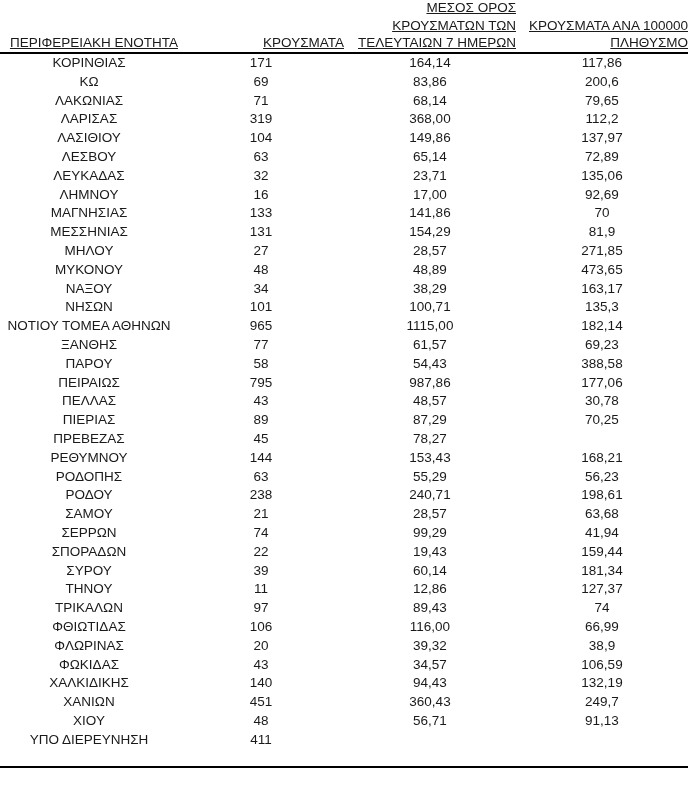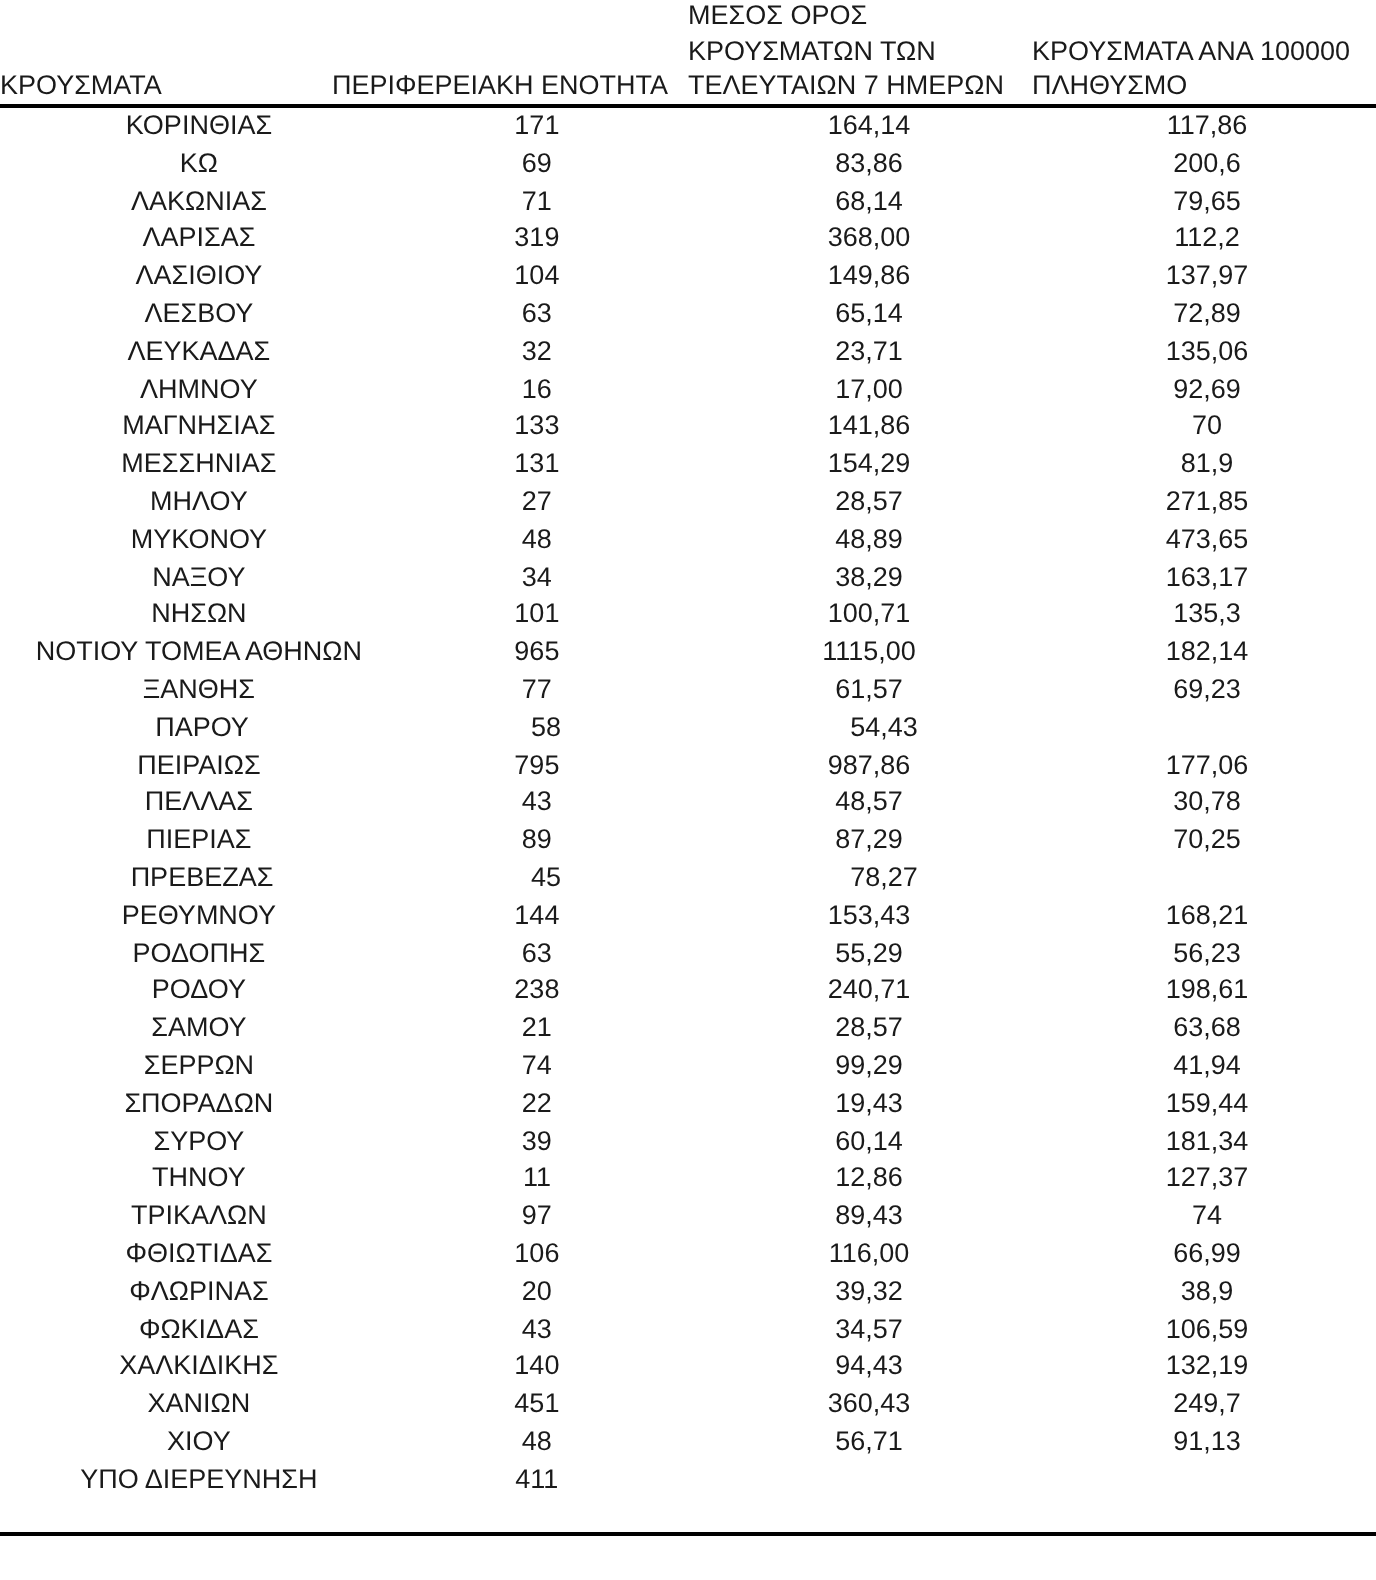--- a/index.html
+++ b/index.html
@@ -12,60 +12,60 @@
   }
   .table-wrap { width: 688px; }
   .header-row {
     display: flex;
     align-items: flex-end;
     height: 54px;
     border-bottom: 2px solid #000000;
     padding-bottom: 1px;
   }
   .hcell {
-    text-align: left;
+    text-align: right;
     font-size: 13.5px;
     line-height: 17.2px;
     white-space: nowrap;
+    text-decoration: underline;
   }
   .hline { display: block; }
   .c1 { width: 178px; }
   .c2 { width: 166px; }
   .c3 { width: 172px; }
   .c4 { width: 172px; }
   .body-row {
     display: flex;
     align-items: flex-end;
     height: 18.8px;
-    padding-left: 12px;
   }
   .cell {
     text-align: center;
     font-size: 13.5px;
     line-height: 18.8px;
     white-space: nowrap;
   }
   .blank-row { height: 17px; }
   .bottom-rule {
     width: 688px;
     border-top: 2px solid #000000;
     height: 0;
   }
 </style>
 </head>
 <body>
 
 <div class="table-wrap">
 
   <div class="header-row">
+    <div class="hcell c1">
+      <span class="hline">ΠΕΡΙΦΕΡΕΙΑΚΗ ΕΝΟΤΗΤΑ</span>
+    </div>
     <div class="hcell c2">
       <span class="hline">ΚΡΟΥΣΜΑΤΑ</span>
-    </div>
-    <div class="hcell c1">
-      <span class="hline">ΠΕΡΙΦΕΡΕΙΑΚΗ ΕΝΟΤΗΤΑ</span>
     </div>
     <div class="hcell c3">
       <span class="hline">ΜΕΣΟΣ ΟΡΟΣ</span>
       <span class="hline">ΚΡΟΥΣΜΑΤΩΝ ΤΩΝ</span>
       <span class="hline">ΤΕΛΕΥΤΑΙΩΝ 7 ΗΜΕΡΩΝ</span>
     </div>
     <div class="hcell c4">
       <span class="hline">ΚΡΟΥΣΜΑΤΑ ΑΝΑ 100000</span>
       <span class="hline">ΠΛΗΘΥΣΜΟ</span>
     </div>
@@ -181,20 +181,21 @@
     <div class="cell c1">ΞΑΝΘΗΣ</div>
     <div class="cell c2">77</div>
     <div class="cell c3">61,57</div>
     <div class="cell c4">69,23</div>
   </div>
 
   <div class="body-row">
     <div class="cell c1">ΠΑΡΟΥ</div>
     <div class="cell c2">58</div>
     <div class="cell c3">54,43</div>
+    <div class="cell c4">388,58</div>
   </div>
 
   <div class="body-row">
     <div class="cell c1">ΠΕΙΡΑΙΩΣ</div>
     <div class="cell c2">795</div>
     <div class="cell c3">987,86</div>
     <div class="cell c4">177,06</div>
   </div>
 
   <div class="body-row">

